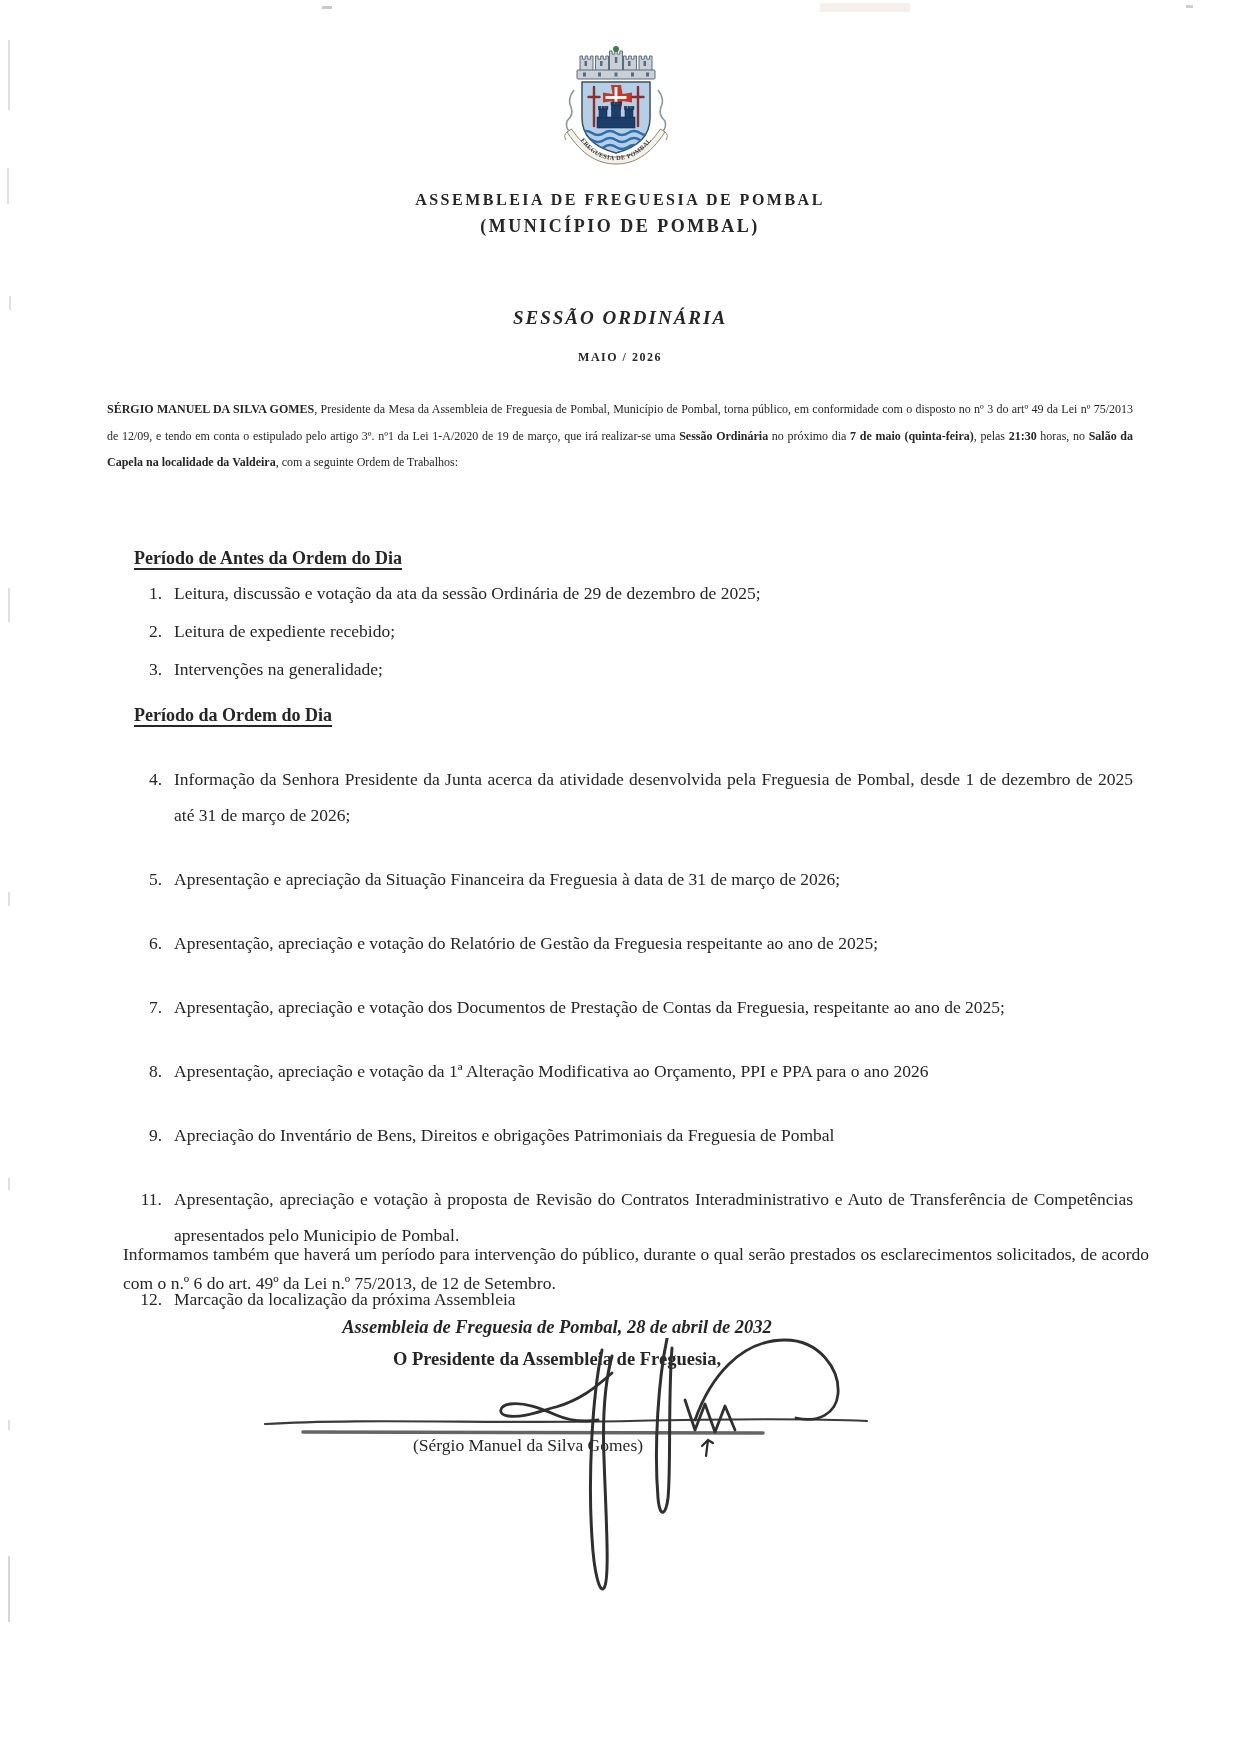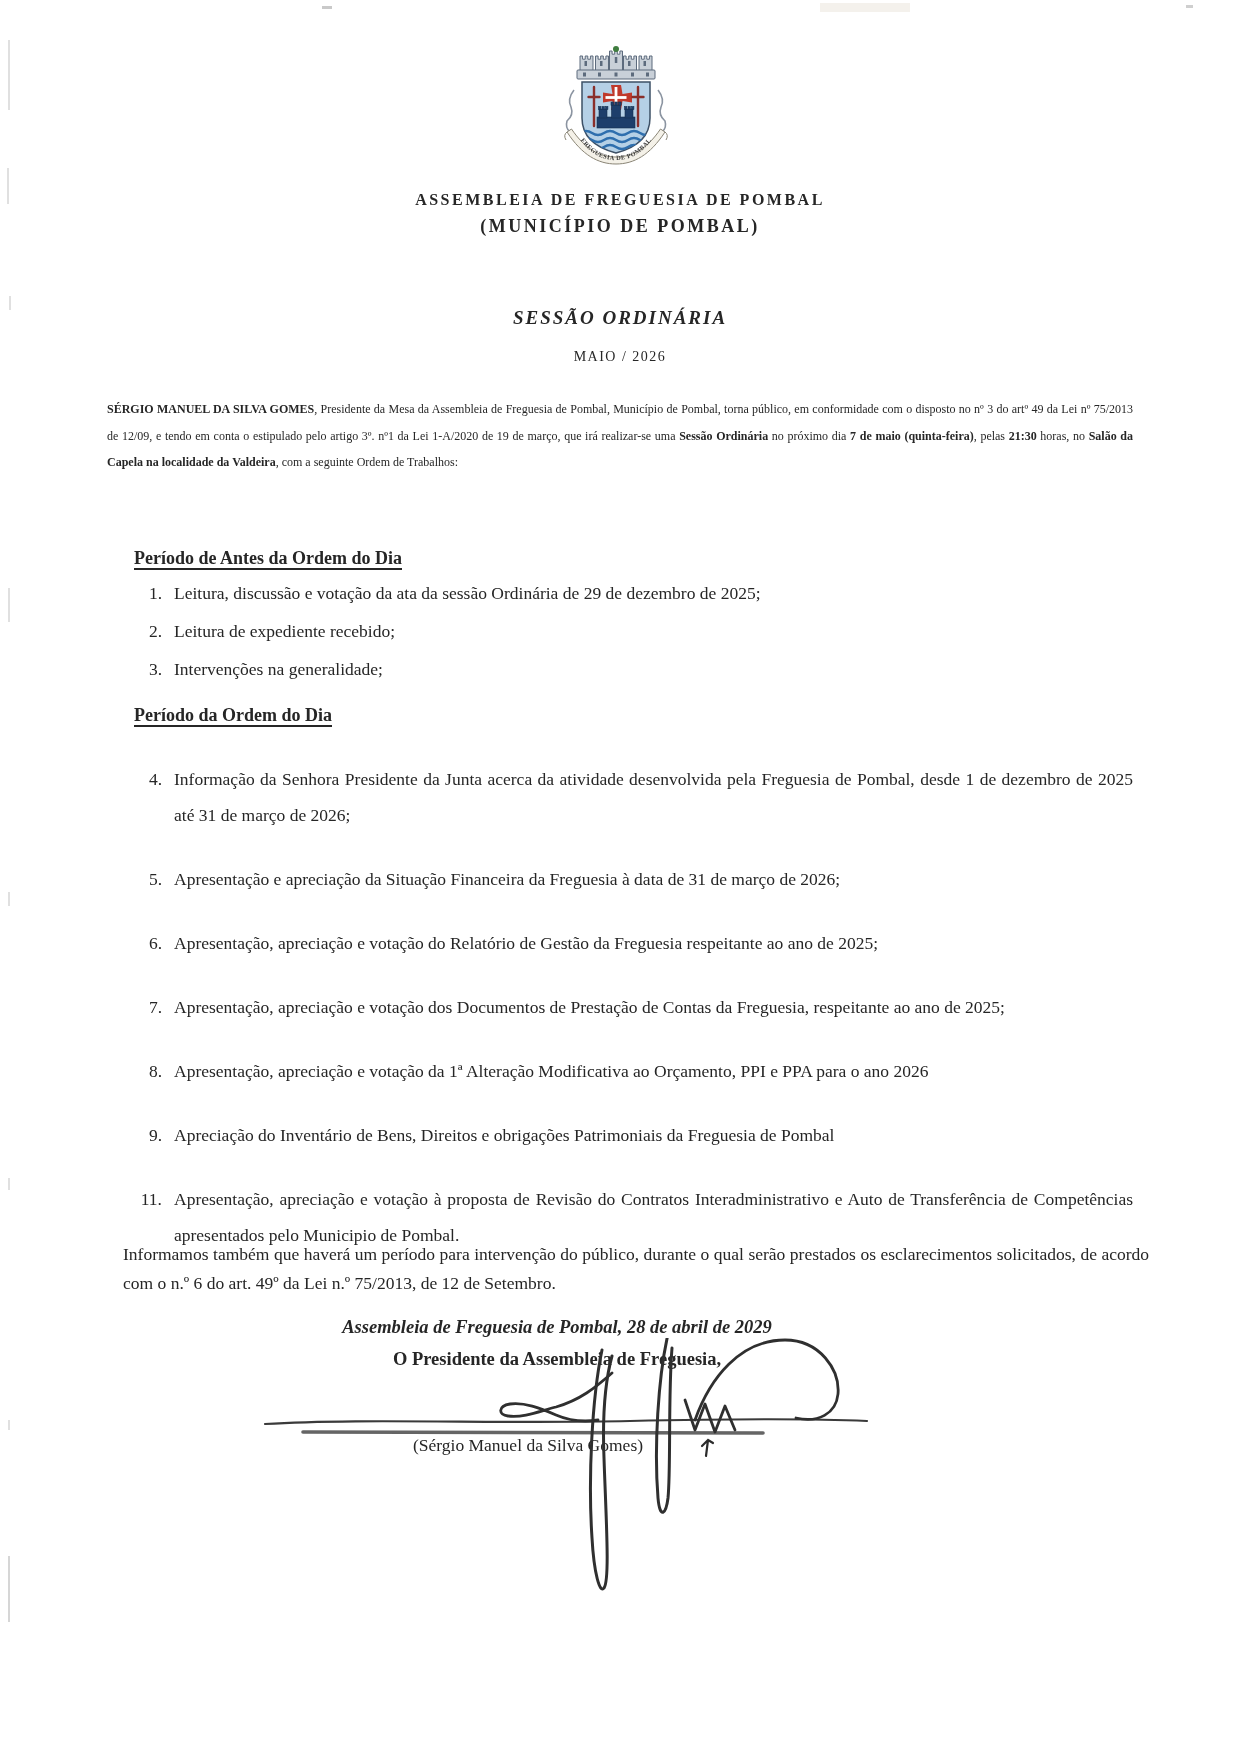--- a/index.html
+++ b/index.html
@@ -12,21 +12,21 @@
     color:#262626;
     overflow:hidden;
   }
   .abs{position:absolute;left:107px;width:1026px;}
   .center{text-align:center;}
   .logo-wrap{position:absolute;left:550px;top:30px;width:132px;height:136px;}
   .h-org{top:188px;font-size:16px;font-weight:bold;letter-spacing:2.5px;line-height:24px;}
   .h-mun{top:215px;font-size:18px;font-weight:bold;letter-spacing:2.5px;line-height:22px;}
   .h-edital{top:258px;font-size:22px;font-weight:bold;letter-spacing:8px;word-spacing:4px;line-height:28px;}
   .h-sessao{top:306px;font-size:19px;font-weight:bold;font-style:italic;letter-spacing:2px;line-height:24px;}
-  .h-maio{top:346px;font-size:14px;font-weight:normal;letter-spacing:1.5px;line-height:22px;}
+  .h-maio{top:346px;font-size:12px;font-weight:bold;letter-spacing:1.5px;line-height:22px;}
   .intro{top:396px;font-size:12px;line-height:26.5px;text-align:justify;}
   .sec-head{font-size:18px;font-weight:bold;line-height:24px;}
   .sec-head span{text-decoration:underline;text-underline-offset:4px;text-decoration-thickness:1.8px;}
   .sec1{top:546px;left:134px;}
   .list1{top:574px;}
   .sec2{top:703px;left:134px;}
   .list2{top:733px;}
   .dlist{font-size:17.5px;}
   .list1 .li{line-height:38px;}
   .list2 .li{line-height:36px;margin-top:28px;}
@@ -154,25 +154,26 @@
 
   <div class="abs sec-head sec2"><span>Período da Ordem do Dia</span></div>
   <div class="abs dlist list2">
     <div class="li"><span class="num">4.</span><span>Informação da Senhora Presidente da Junta acerca da atividade desenvolvida pela Freguesia de Pombal, desde 1 de dezembro de 2025 até 31 de março de 2026;</span></div>
     <div class="li"><span class="num">5.</span><span>Apresentação e apreciação da Situação Financeira da Freguesia à data de 31 de março de 2026;</span></div>
     <div class="li"><span class="num">6.</span><span>Apresentação, apreciação e votação do Relatório de Gestão da Freguesia respeitante ao ano de 2025;</span></div>
     <div class="li"><span class="num">7.</span><span>Apresentação, apreciação e votação dos Documentos de Prestação de Contas da Freguesia, respeitante ao ano de 2025;</span></div>
     <div class="li"><span class="num">8.</span><span>Apresentação, apreciação e votação da 1ª Alteração Modificativa ao Orçamento, PPI e PPA para o ano 2026</span></div>
     <div class="li"><span class="num">9.</span><span>Apreciação do Inventário de Bens, Direitos e obrigações Patrimoniais da Freguesia de Pombal</span></div>
     <div class="li"><span class="num">11.</span><span>Apresentação, apreciação e votação à proposta de Revisão do Contratos Interadministrativo e Auto de Transferência de Competências apresentados pelo Municipio de Pombal.</span></div>
+    <div class="li"><span class="num">12.</span><span>Marcação da localização da próxima Assembleia</span></div>
   </div>
 
   <p class="abs closing" style="margin:16px;">Informamos também que haverá um período para intervenção do público, durante o qual serão prestados os esclarecimentos solicitados, de acordo com o n.º 6 do art. 49º da Lei n.º 75/2013, de 12 de Setembro.</p>
 
-  <div class="signoff so-date">Assembleia de Freguesia de Pombal, 28 de abril de 2029</div>
+  <div class="signoff so-date">Assembleia de Freguesia de Pombal, 28 de abril de 2032</div>
   <div class="signoff so-role">O Presidente da Assembleia de Freguesia,</div>
   <div class="signoff so-name">(Sérgio Manuel da Silva Gomes)</div>
 
   <svg class="sig" viewBox="0 0 640 270">
     <g fill="none" stroke="#2f2f2f" stroke-linecap="round" stroke-linejoin="round">
       <path d="M25 86 C120 80 260 86 390 83 C480 81 560 80 627 83" stroke-width="2.2" stroke="#3a3a3a"></path>
       <path d="M63 94 L523 95" stroke-width="3.6" stroke="#4a4a4a" opacity="0.85"></path>
       <path d="M372 35 C355 50 340 62 316 69 C300 73 284 80 268 78 C258 77 258 68 270 66 C284 64 300 70 316 77 C330 83 345 84 358 82" stroke-width="2.8"></path>
       <path d="M362 12 C352 60 348 140 352 200 C354 236 360 256 364 250 C370 242 366 180 364 120 C362 70 366 40 372 18" stroke-width="3"></path>
       <path d="M428 -4 C418 40 414 110 418 160 C420 182 426 176 428 160 C431 130 428 60 432 10" stroke-width="3"></path>

